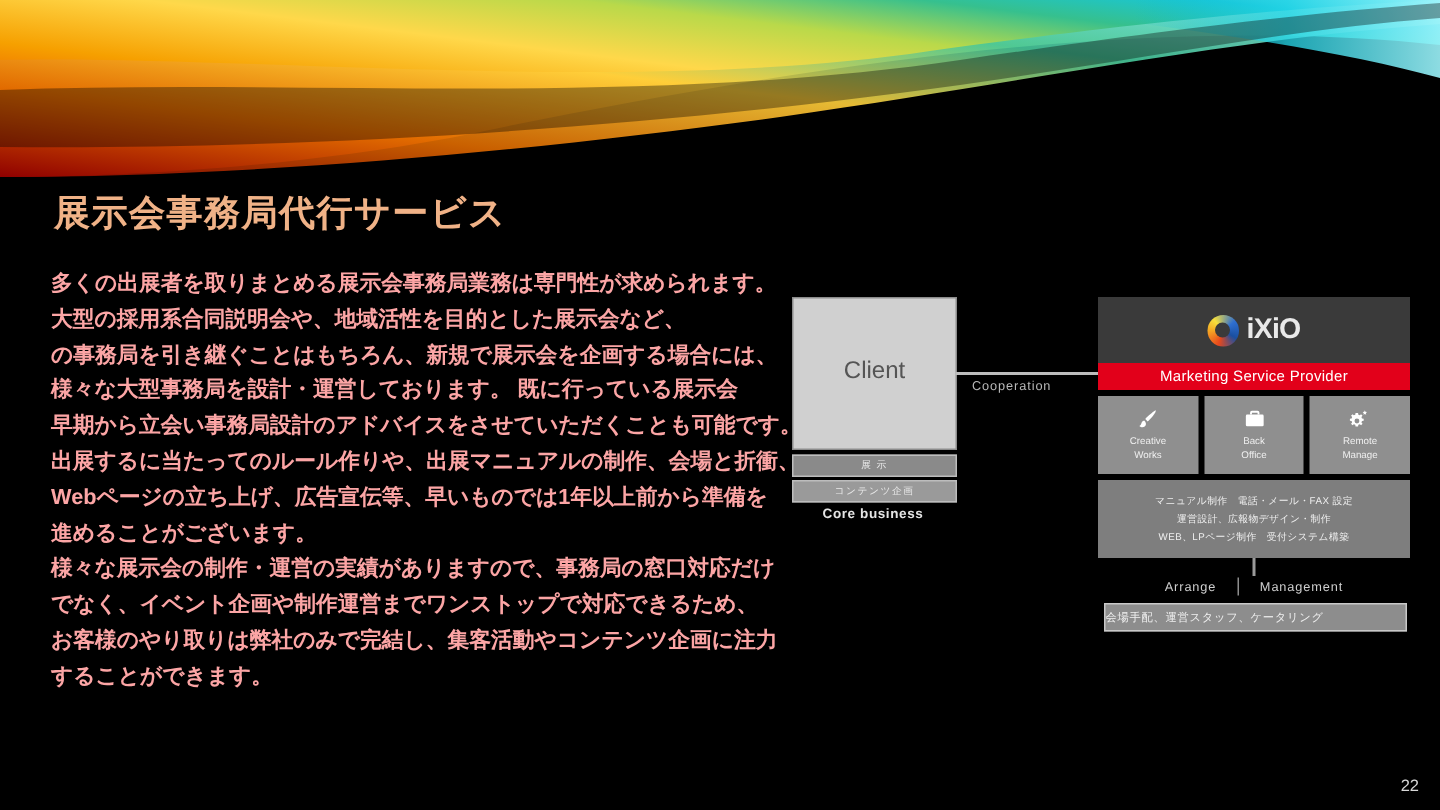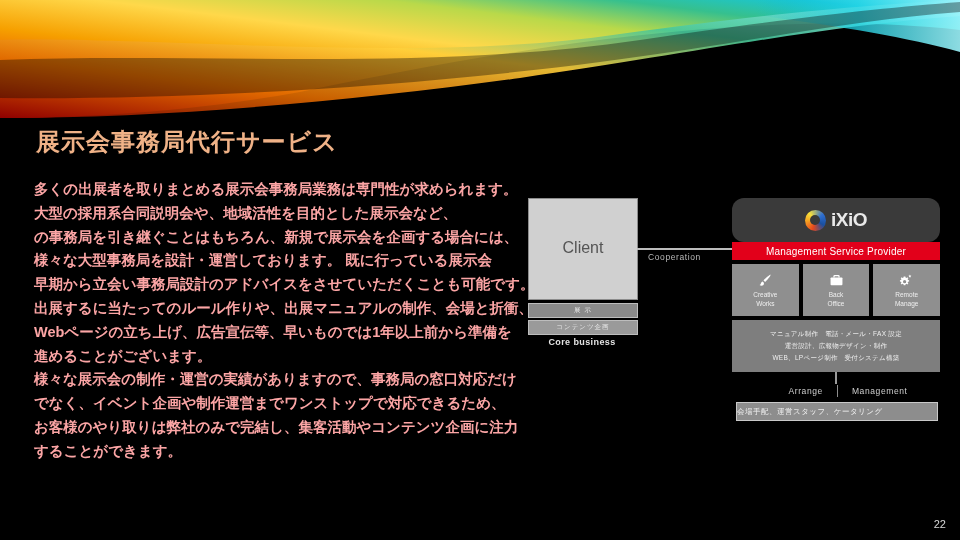--- a/index.html
+++ b/index.html
@@ -39,21 +39,21 @@
   #core-bar-2{top:130px;background:#9a9a9a;}
   #core-business-label{position:absolute;left:8px;top:147px;width:108px;text-align:center;
       font-size:9px;font-weight:bold;color:#e4e4e4;letter-spacing:.4px;}
 
   #link-line{position:absolute;left:117px;top:58px;width:116px;height:2px;background:#bdbdbd;}
   #cooperation-label{position:absolute;left:128px;top:62px;font-size:8.5px;color:#b9b9b9;letter-spacing:.6px;}
 
   
   #provider-panel{position:absolute;left:212px;top:8px;width:208px;height:242px;}
   #logo-area{position:absolute;left:0;top:0;width:208px;height:44px;background:#3a3a3a;
-      display:flex;align-items:center;justify-content:center;gap:5px;border-radius:12px;}
+      display:flex;align-items:center;justify-content:center;gap:5px;}
   #logo-mark{width:21px;height:21px;border-radius:50%;
       background:conic-gradient(from 200deg,#e8491d 0deg,#f5a623 70deg,#f7e03c 120deg,
                  #2f6fd0 210deg,#1a4fa0 280deg,#e8491d 360deg);
       position:relative;}
   #logo-mark::after{content:"";position:absolute;left:5.5px;top:5.5px;width:10px;height:10px;
       border-radius:50%;background:#3a3a3a;}
   #logo-text{font-size:19px;font-weight:bold;color:#e9e9e9;letter-spacing:-.5px;}
 
   #msp-bar{position:absolute;left:0;top:44px;width:208px;height:18px;background:#e2001a;
       display:flex;align-items:center;justify-content:center;}
@@ -63,21 +63,21 @@
   .card{flex:1;background:#8f8f8f;display:flex;flex-direction:column;align-items:center;
       justify-content:center;gap:1px;}
   .card .glyph{font-size:15px;line-height:15px;color:#fff;}
   .card .cap{font-size:6.5px;color:#efefef;line-height:8px;text-align:center;}
 
   #detail-panel{position:absolute;left:0;top:122px;width:208px;height:52px;background:#7e7e7e;
       display:flex;flex-direction:column;align-items:center;justify-content:center;gap:3px;}
   .detail-line{font-size:6.5px;color:#efefef;letter-spacing:.3px;}
 
   #stem{position:absolute;left:103px;top:174px;width:2px;height:12px;background:#9a9a9a;}
-  #am-row{position:absolute;left:12px;top:186px;width:208px;height:14px;display:flex;
+  #am-row{position:absolute;left:0;top:186px;width:208px;height:14px;display:flex;
       align-items:center;justify-content:center;gap:0;}
   .am-label{font-size:8.5px;color:#cfcfcf;letter-spacing:.6px;padding:0 14px;}
   #am-divider{width:1px;height:12px;background:#8d8d8d;}
 
   #venue-bar{position:absolute;left:4px;top:204px;width:200px;height:17px;background:#8d8d8d;
       border:1px solid #c9c9c9;display:flex;align-items:center;justify-content:flex-start;}
   #venue-bar span{font-size:7.5px;color:#f0f0f0;letter-spacing:.5px;}
 
   #page-number{position:absolute;right:14px;bottom:10px;font-size:11px;color:#d8d8d8;}
 </style>
@@ -156,21 +156,21 @@
   <div id="cooperation-label">Cooperation</div>
 
   <div id="provider-panel">
 
     <div id="logo-area">
       <div id="logo-mark"></div>
       <div id="logo-text">iXiO</div>
     </div>
 
     <div id="msp-bar">
-      <span>Management Service Provider</span>
+      <span>Marketing Service Provider</span>
     </div>
 
     <div id="cards">
       <div class="card">
         <div class="glyph">
           <svg width="17" height="15" viewBox="0 0 24 24" fill="#fff">
             <path d="M20 2.5c-1 0-9 6.5-11.2 9.3l2.6 2.6C14.2 12.2 21 4.2 20 2.5z"></path>
             <path d="M7.6 13.4c-1.6.4-2.6 1.6-3 3.2-.3 1.2-1 2-2.1 2.6 1.5 1.4 4 1.8 5.7.5 1.3-1 1.6-2.6 1.1-4-.2-.8-.9-1.6-1.7-2.3z"></path>
           </svg>
         </div>

